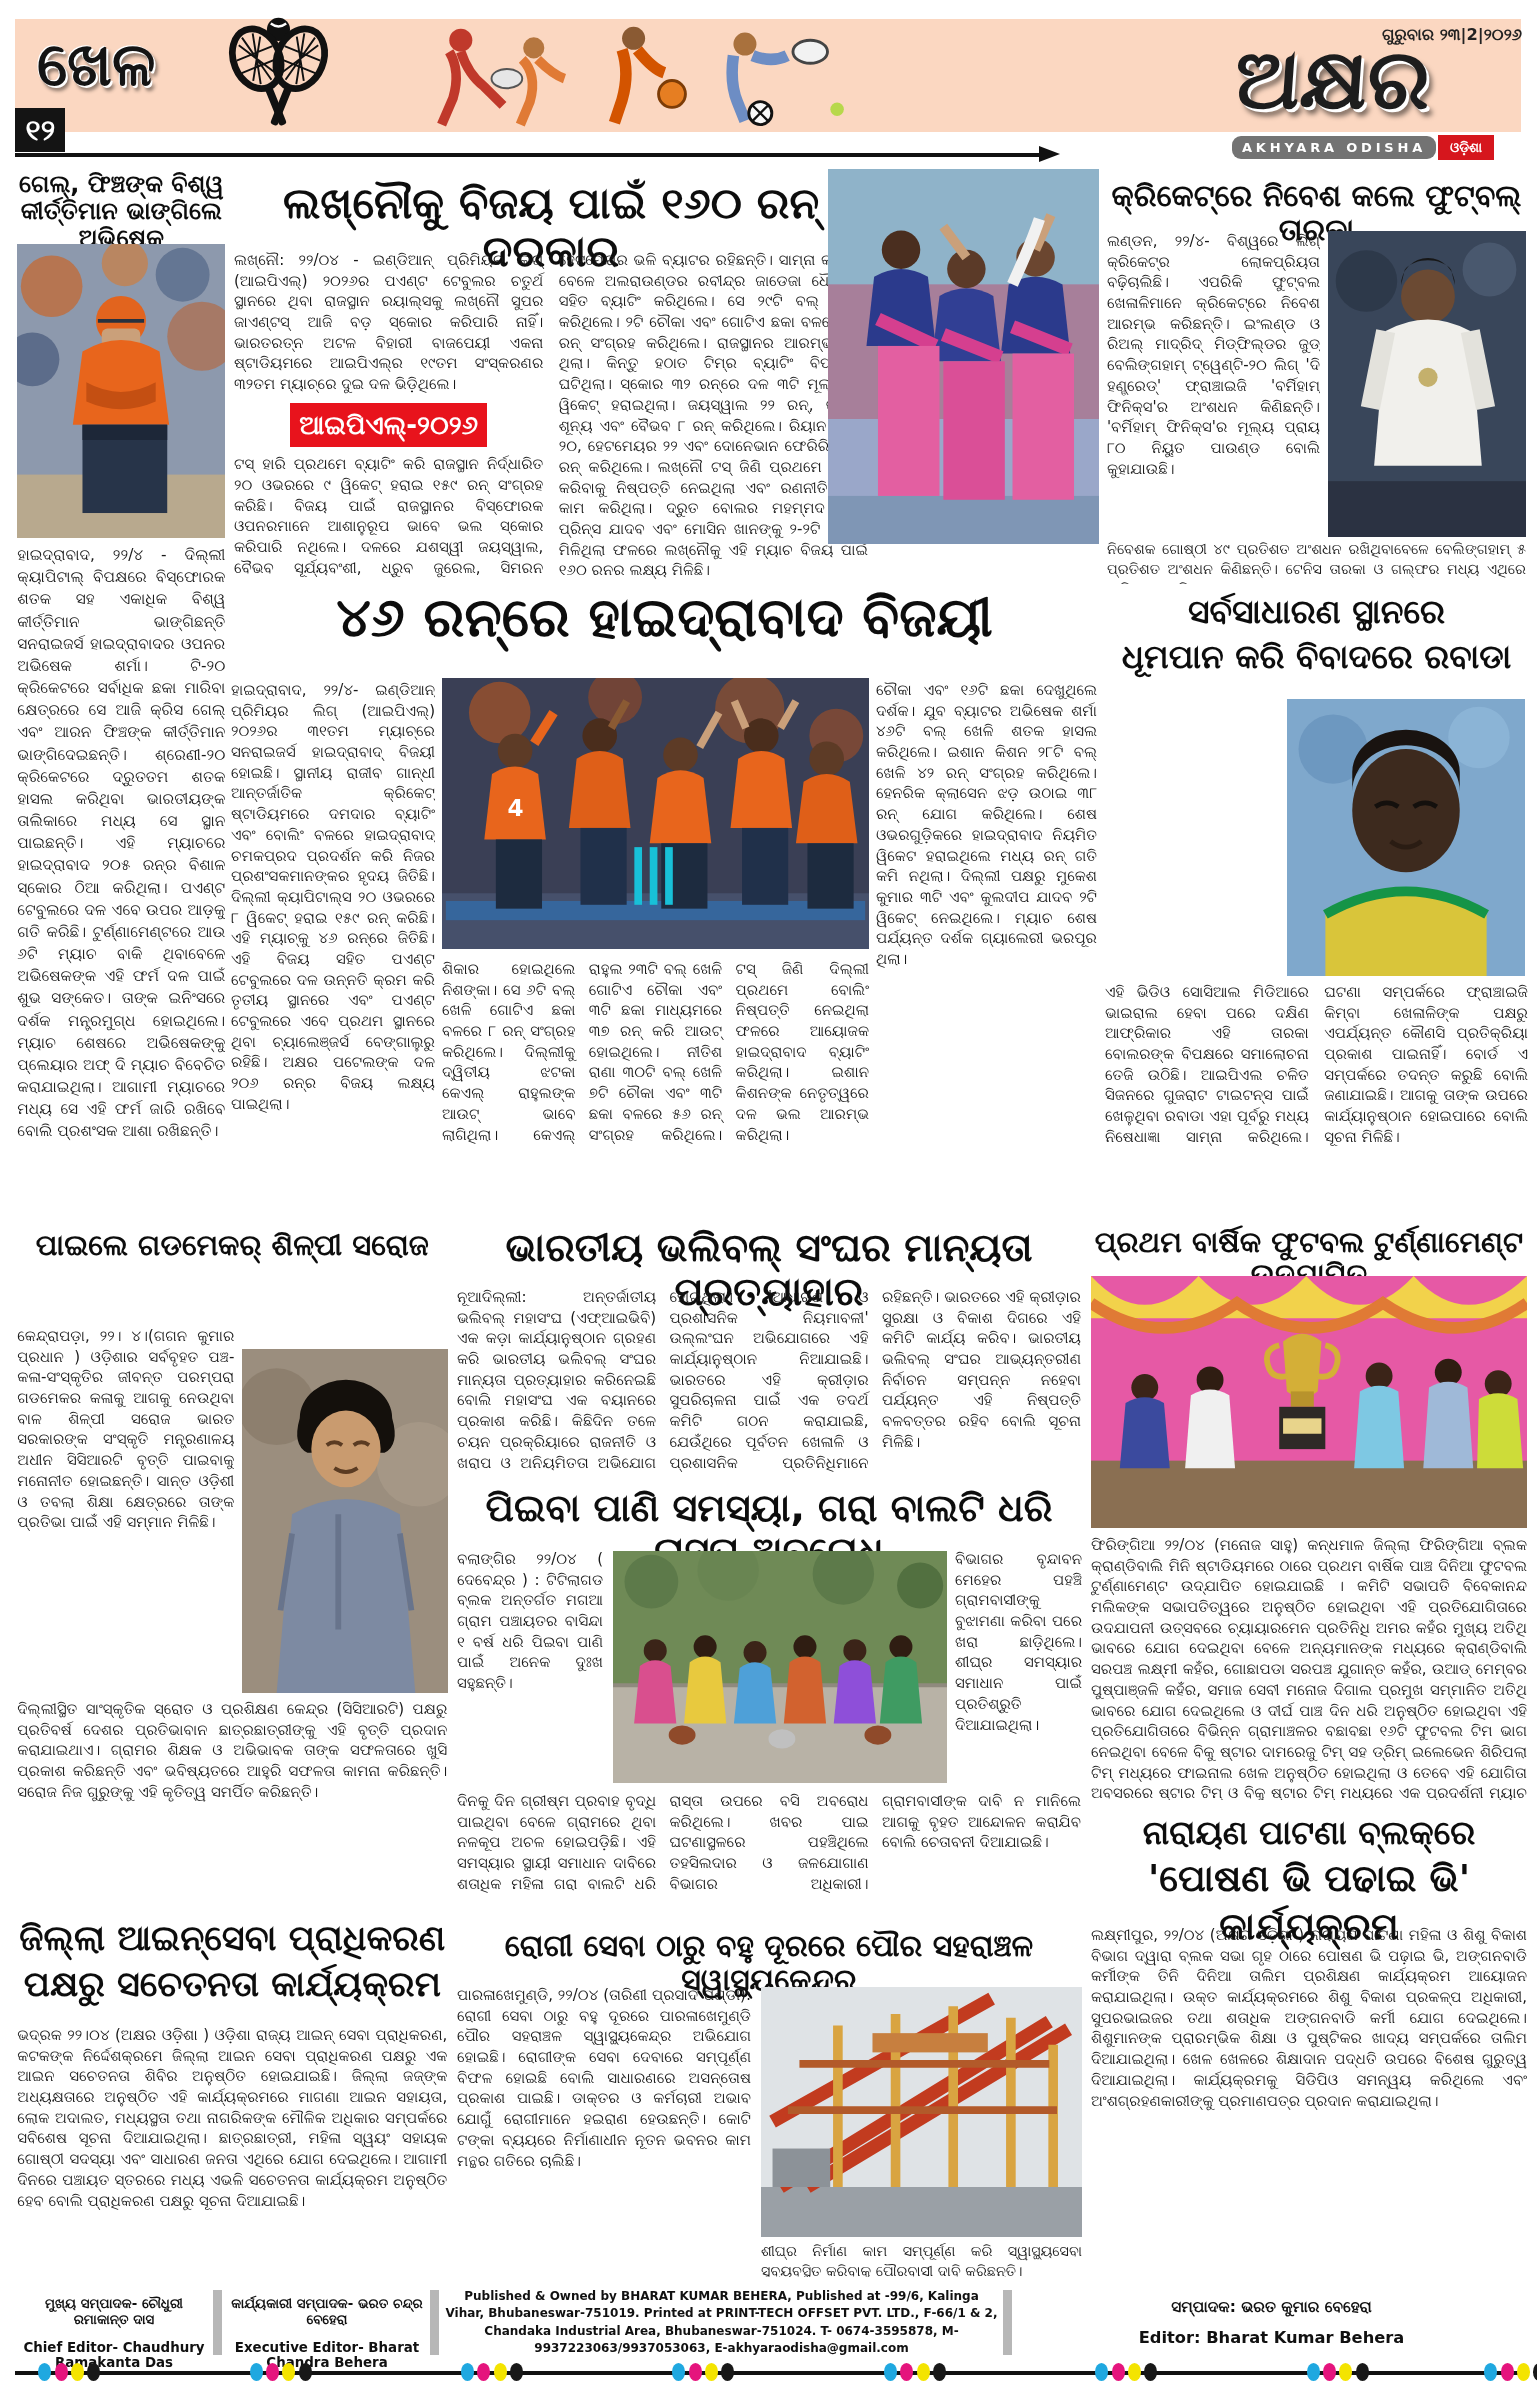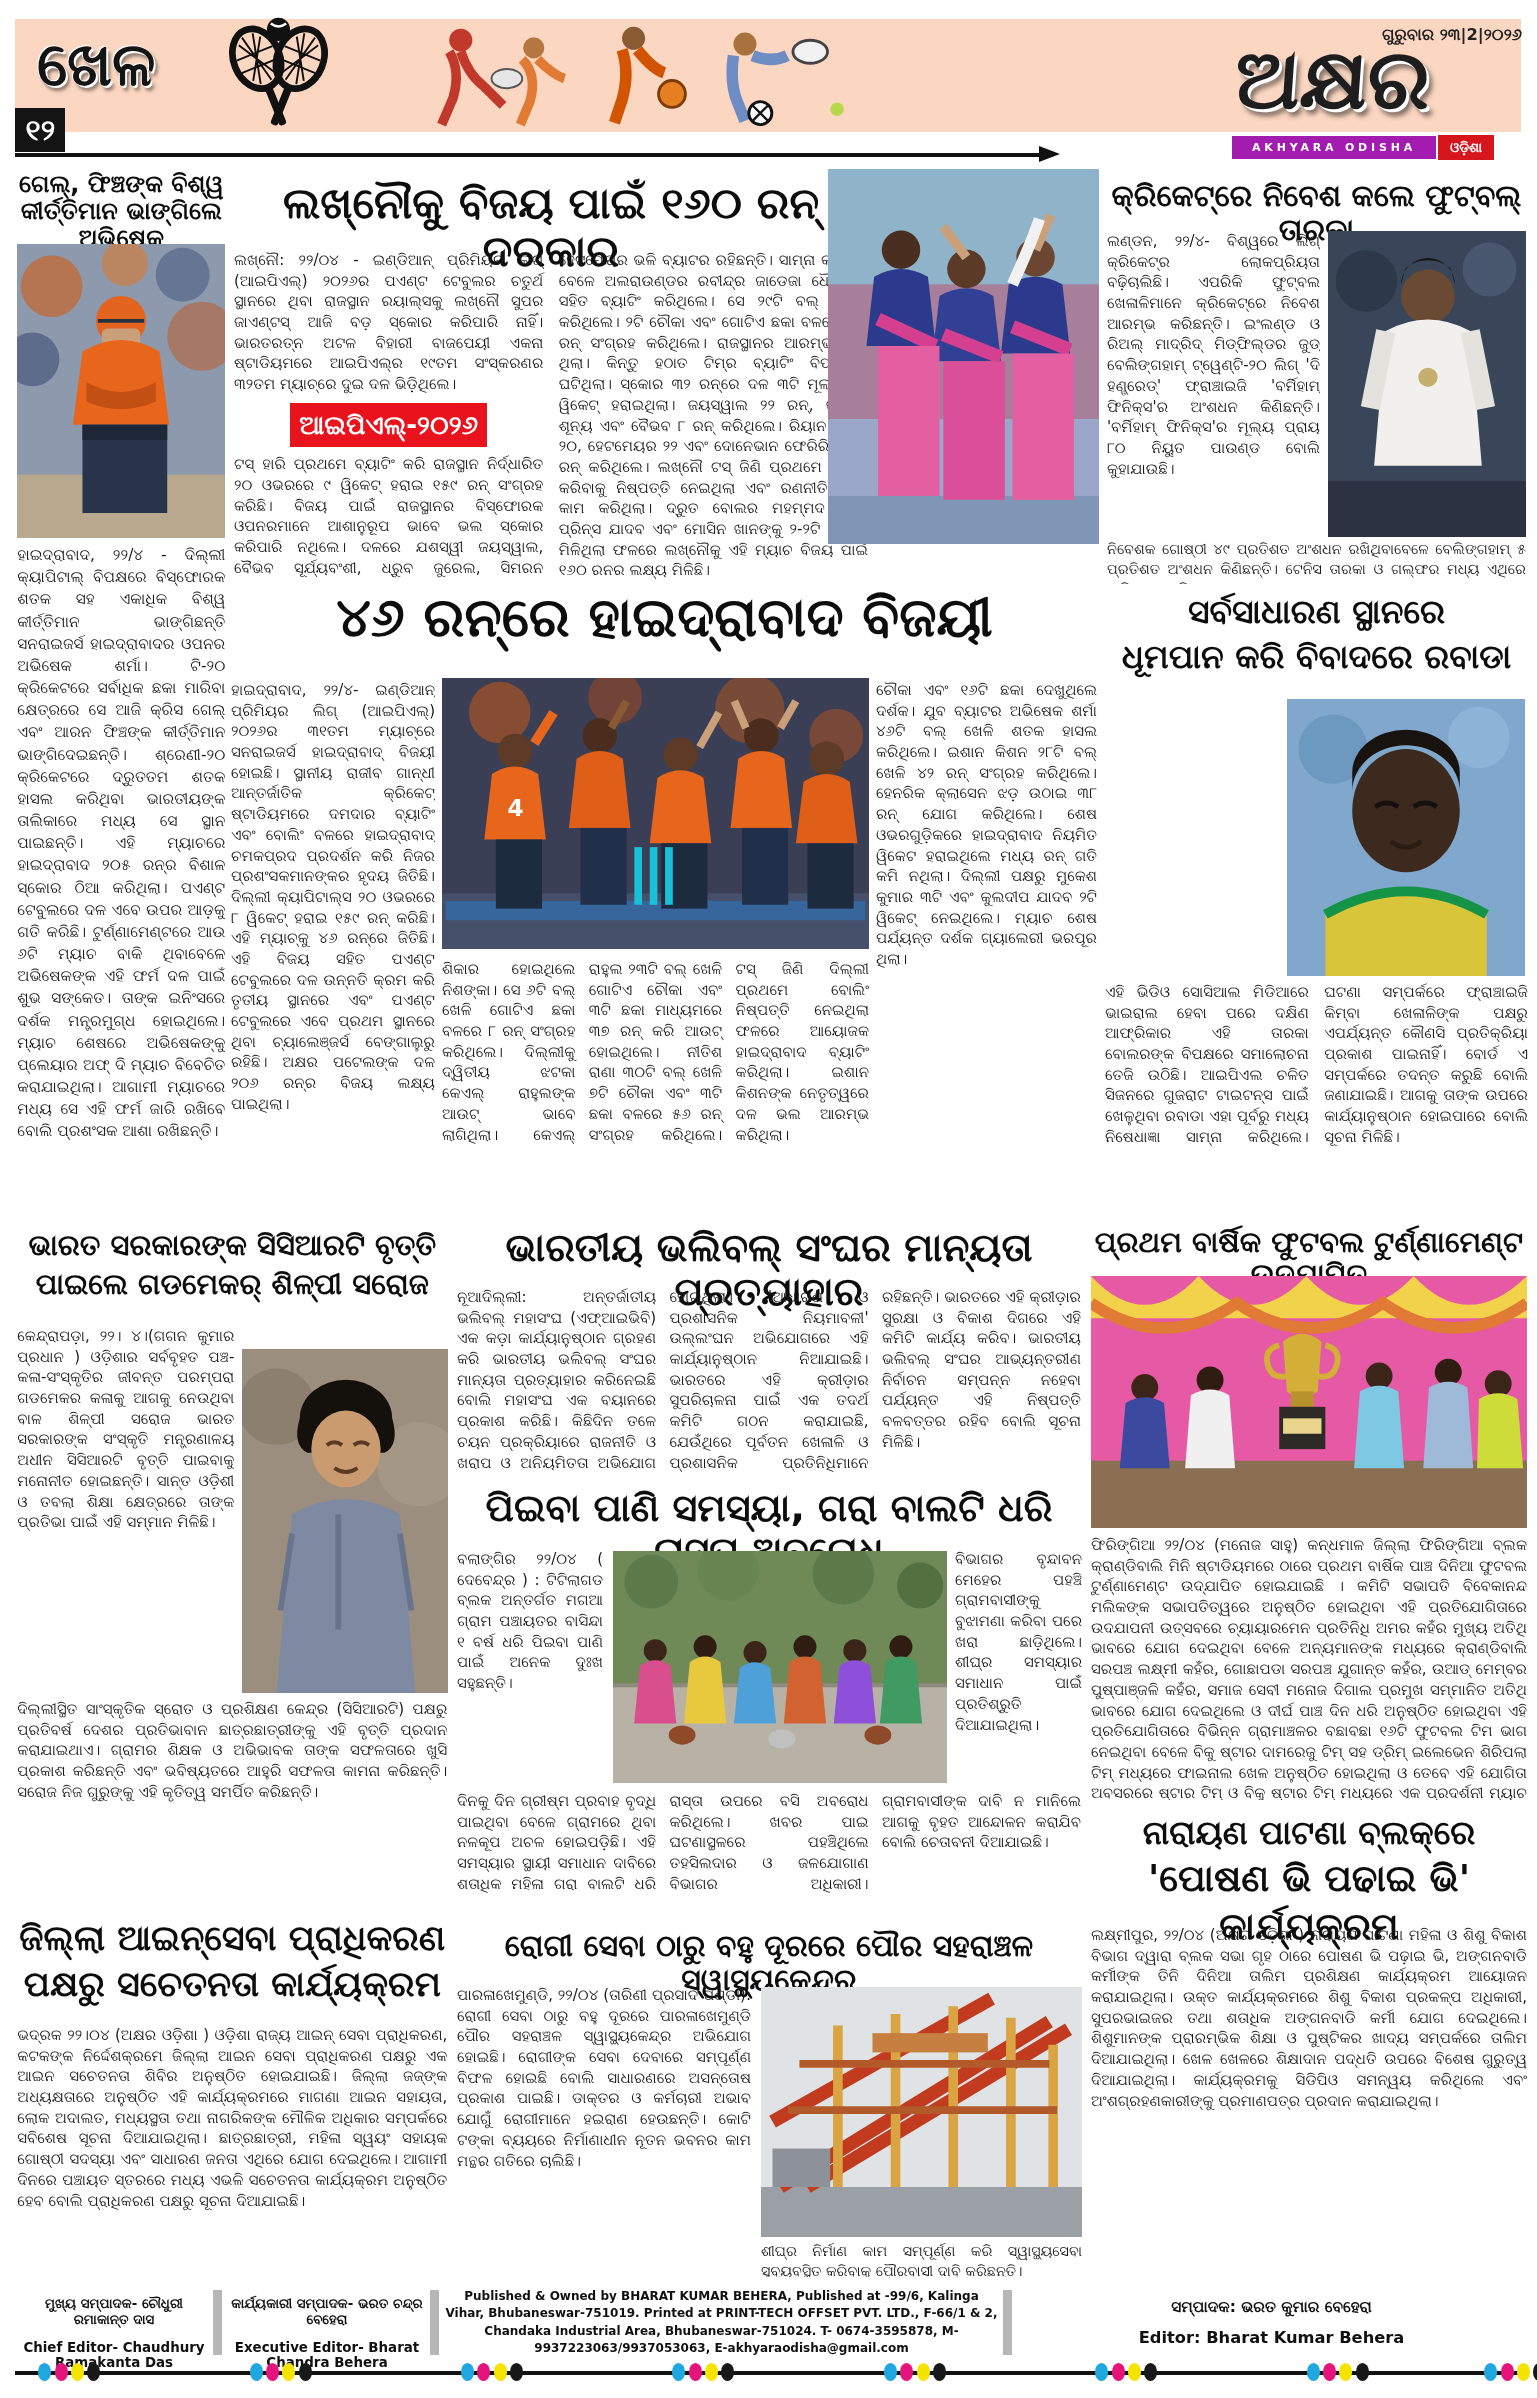--- a/index.html
+++ b/index.html
@@ -9,22 +9,22 @@
   .abs{position:absolute;}
 
   
   .band{background:#fbd7c1;}
   .section-title{font-size:60px;font-weight:800;color:#141414;
     text-shadow:1.9px 1.9px 0 #ffffff,-1px -1px 0 #ffffff,3.8px 4.8px 3.8px rgba(0,0,0,.45);}
   .pagenum{background:#141414;color:#ffffff;font-size:29px;font-weight:700;
     display:flex;align-items:center;justify-content:center;}
   .masthead-title{font-size:83px;font-weight:800;color:#1d1d1d;line-height:1;
     text-shadow:2.9px 2.9px 0 #ffffff,5.8px 6.7px 5.8px rgba(0,0,0,.5);transform:skewX(-4deg);}
-  .masthead-strip{background:#a21caf;color:#ffffff;font-size:11px;font-weight:700;
-    letter-spacing:3.8px;display:flex;align-items:center;justify-content:center;}
+  .masthead-strip{background:#737373;color:#ffffff;font-size:13px;font-weight:700;
+    letter-spacing:3.8px;display:flex;align-items:center;justify-content:center;border-radius:9px;}
   .masthead-badge{background:#d6161d;color:#ffffff;font-size:13.4px;font-weight:700;
     display:flex;align-items:center;justify-content:center;border:1.9px solid #ffffff;}
   .issue-date{font-size:16.3px;font-weight:600;color:#222;text-align:right;}
   .arrow-line{background:#111;}
   .arrow-head{width:0;height:0;border-left:21px solid #111;border-top:8.6px solid transparent;border-bottom:8.6px solid transparent;}
 
   
   .hl{font-weight:800;color:#0d0d0d;text-align:center;line-height:1.12;}
   .bt{font-size:15px;line-height:1.38;text-align:justify;color:#191919;overflow:hidden;}
   .cols-2{column-count:2;column-gap:15.4px;}
@@ -225,21 +225,20 @@
       <path d="M34 48 a28 24 0 0 1 56 0 l0 -10 a28 22 0 0 0 -56 0 z" fill="#191310"></path>
       <path d="M46 56 q6 -4 12 0 M66 56 q6 -4 12 0" stroke="#14100d" stroke-width="2.5" fill="none"></path>
       <path d="M54 74 q8 6 16 0" stroke="#2a1c13" stroke-width="2.5" fill="none"></path>
       <path d="M20 112 q42 -24 84 0 l0 32 h-84 z" fill="#d9c53a"></path>
       <path d="M20 112 q42 -24 84 0" stroke="#159447" stroke-width="5" fill="none"></path>
     </svg>
   </div>
   <div class="abs bt cols-2" style="left:1105px;top:982px;width:423px;height:232px;">ଏହି ଭିଡିଓ ସୋସିଆଲ ମିଡିଆରେ ଭାଇରାଲ ହେବା ପରେ ଦକ୍ଷିଣ ଆଫ୍ରିକାର ଏହି ତାରକା ବୋଲରଙ୍କ ବିପକ୍ଷରେ ସମାଲୋଚନା ତେଜି ଉଠିଛି। ଆଇପିଏଲ ଚଳିତ ସିଜନରେ ଗୁଜରାଟ ଟାଇଟନ୍ସ ପାଇଁ ଖେଳୁଥିବା ରବାଡା ଏହା ପୂର୍ବରୁ ମଧ୍ୟ ନିଷେଧାଜ୍ଞା ସାମ୍ନା କରିଥିଲେ। ଘଟଣା ସମ୍ପର୍କରେ ଫ୍ରାଞ୍ଚାଇଜି କିମ୍ବା ଖେଳାଳିଙ୍କ ପକ୍ଷରୁ ଏପର୍ଯ୍ୟନ୍ତ କୌଣସି ପ୍ରତିକ୍ରିୟା ପ୍ରକାଶ ପାଇନାହିଁ। ବୋର୍ଡ ଏ ସମ୍ପର୍କରେ ତଦନ୍ତ କରୁଛି ବୋଲି ଜଣାଯାଇଛି। ଆଗକୁ ତାଙ୍କ ଉପରେ କାର୍ଯ୍ୟାନୁଷ୍ଠାନ ହୋଇପାରେ ବୋଲି ସୂଚନା ମିଳିଛି।</div>
 
   <div class="abs hl" style="left:17.3px;top:1226px;width:430px;height:92px;font-size:29px;line-height:1.35;">
-    <div>ଭାରତ ସରକାରଙ୍କ ସିସିଆରଟି ବୃତ୍ତି</div>
     <div>ପାଇଲେ ଗଡମେକର୍ ଶିଳ୍ପୀ ସରୋଜ</div>
   </div>
   <div class="abs bt" style="left:17.3px;top:1326px;width:217px;height:367px;">କେନ୍ଦ୍ରାପଡ଼ା, ୨୨। ୪।(ଗଗନ କୁମାର ପ୍ରଧାନ ) ଓଡ଼ିଶାର ସର୍ବବୃହତ ପଞ୍ଚ-କଳା-ସଂସ୍କୃତିର ଜୀବନ୍ତ ପରମ୍ପରା ଗଡମେକର କଳାକୁ ଆଗକୁ ନେଉଥିବା ବାଳ ଶିଳ୍ପୀ ସରୋଜ ଭାରତ ସରକାରଙ୍କ ସଂସ୍କୃତି ମନ୍ତ୍ରଣାଳୟ ଅଧୀନ ସିସିଆରଟି ବୃତ୍ତି ପାଇବାକୁ ମନୋନୀତ ହୋଇଛନ୍ତି। ସାନ୍ତ ଓଡ଼ିଶୀ ଓ ତବଲା ଶିକ୍ଷା କ୍ଷେତ୍ରରେ ତାଙ୍କ ପ୍ରତିଭା ପାଇଁ ଏହି ସମ୍ମାନ ମିଳିଛି।</div>
   <div class="abs photo" style="left:242px;top:1349px;width:206px;height:344px;">
     <svg viewBox="0 0 107 179" preserveAspectRatio="none">
       <rect width="107" height="179" fill="#9b8e7e"></rect>
       <circle cx="18" cy="30" r="20" fill="#8a7c6a" opacity=".8"></circle>
         <circle cx="92" cy="60" r="22" fill="#a89a88" opacity=".8"></circle>
       <path d="M30 36 a24 20 0 0 1 48 0 q4 14 -4 18 h-40 q-8 -4 -4 -18 z" fill="#14100c"></path>
       <ellipse cx="54" cy="52" rx="18" ry="20" fill="#c99b6f"></ellipse>

